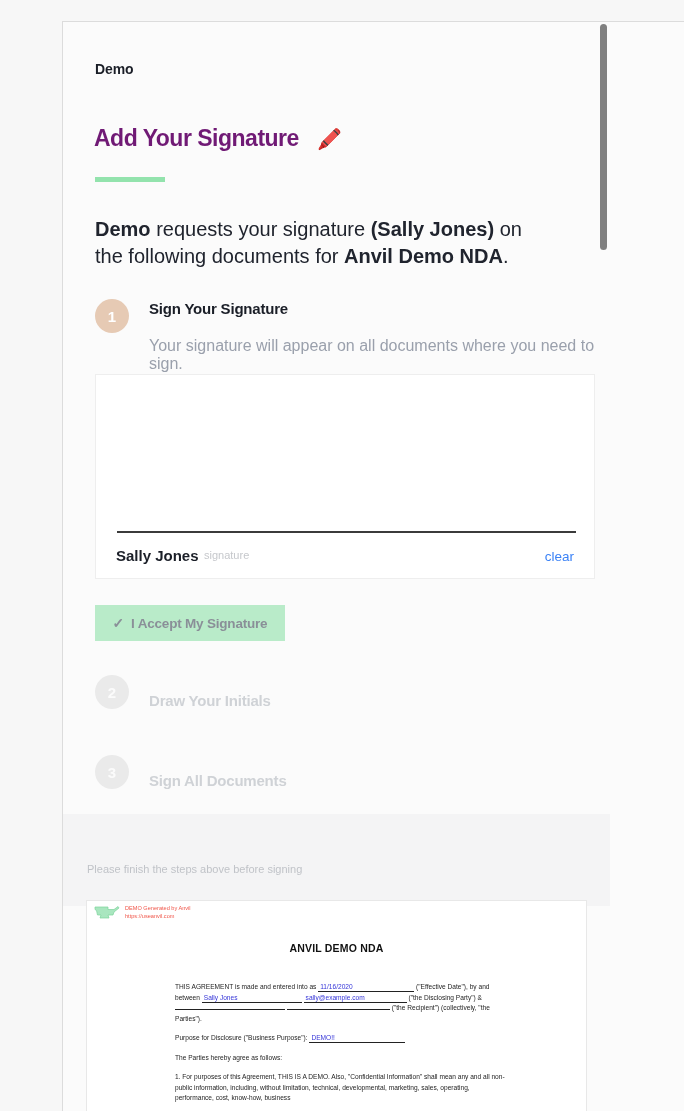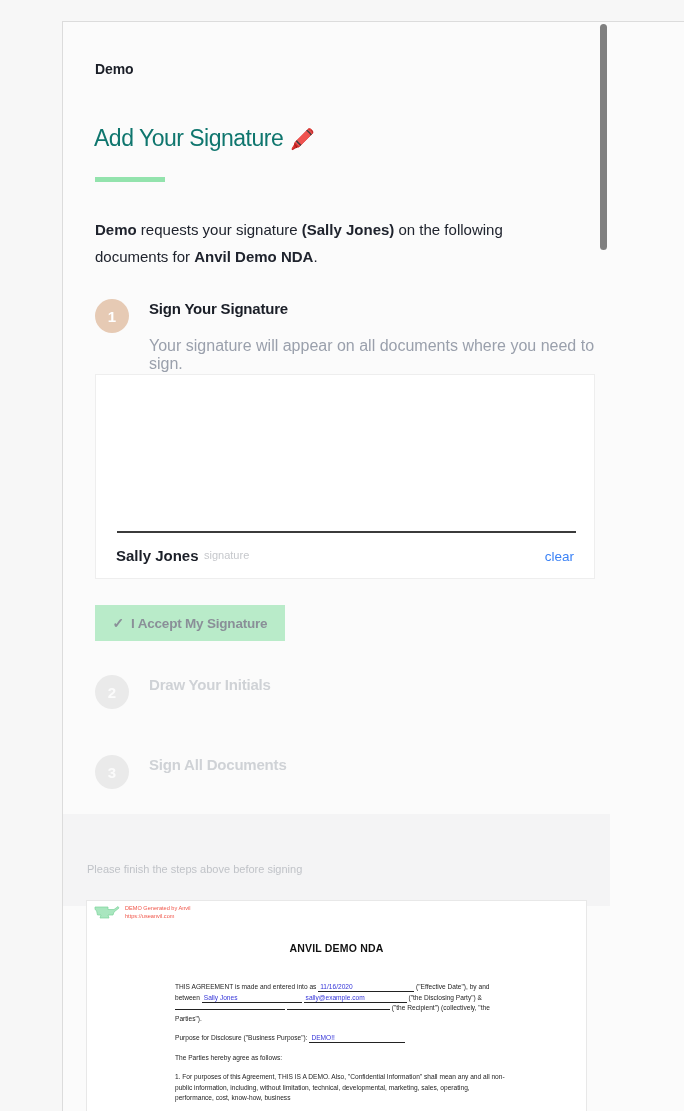--- a/index.html
+++ b/index.html
@@ -39,34 +39,34 @@
   .inner { position: relative; width: 548px; }
 
   
   .brand {
     position: absolute; left: 32px; top: 39px;
     font-size: 14px; font-weight: bold; color: #1a1e27;
     letter-spacing: -0.1px;
   }
   .page-title {
     position: absolute; left: 31px; top: 103px;
-    font-size: 23px; font-weight: normal; color: #0f766e;
+    font-size: 23px; font-weight: bold; color: #701a75;
     letter-spacing: -0.5px;
-    display: flex; align-items: center; gap: 7px;
+    display: flex; align-items: center; gap: 19px;
   }
   .pen-icon { font-size: 20px; line-height: 1; display: inline-block; transform: rotate(0deg); }
   .title-rule {
     position: absolute; left: 32px; top: 155px;
     width: 70px; height: 5px; background: #93e3ad;
   }
 
   .intro {
     position: absolute; left: 32px; top: 194px;
     width: 440px;
-    font-size: 15px; line-height: 27px; color: #20242e;
+    font-size: 20px; line-height: 27px; color: #20242e;
   }
   .intro b { font-weight: bold; }
 
   
   .step { position: absolute; left: 32px; display: flex; gap: 20px; }
   .step-1 { top: 277px; }
   .step-2 { top: 653px; }
   .step-3 { top: 733px; }
 
   .step-num {
@@ -76,21 +76,21 @@
     flex: 0 0 34px;
   }
   .step-num.active   { background: #e6cab4; }
   .step-num.inactive { background: #eaeaea; color: #fbfbfb; }
 
   .step-text { padding-top: 1px; }
   .step-title { font-size: 15px; font-weight: bold; letter-spacing: -0.2px; }
   .step-desc  { font-size: 16px; margin-top: 20px; }
   .step.active   .step-title { color: #1a1e27; }
   .step.active   .step-desc  { color: #9aa0ac; }
-  .step.inactive .step-title { color: #cfd2d6; }
+  .step.inactive .step-title { color: #cfd2d6; margin-top: 16px; }
   .step.inactive .step-desc  { color: #d4d7db; }
 
   
   .sig-pad {
     position: absolute; left: 32px; top: 352px;
     width: 500px; height: 205px;
     background: #ffffff;
     border: 1px solid #eeeeee;
   }
   .sig-line {

